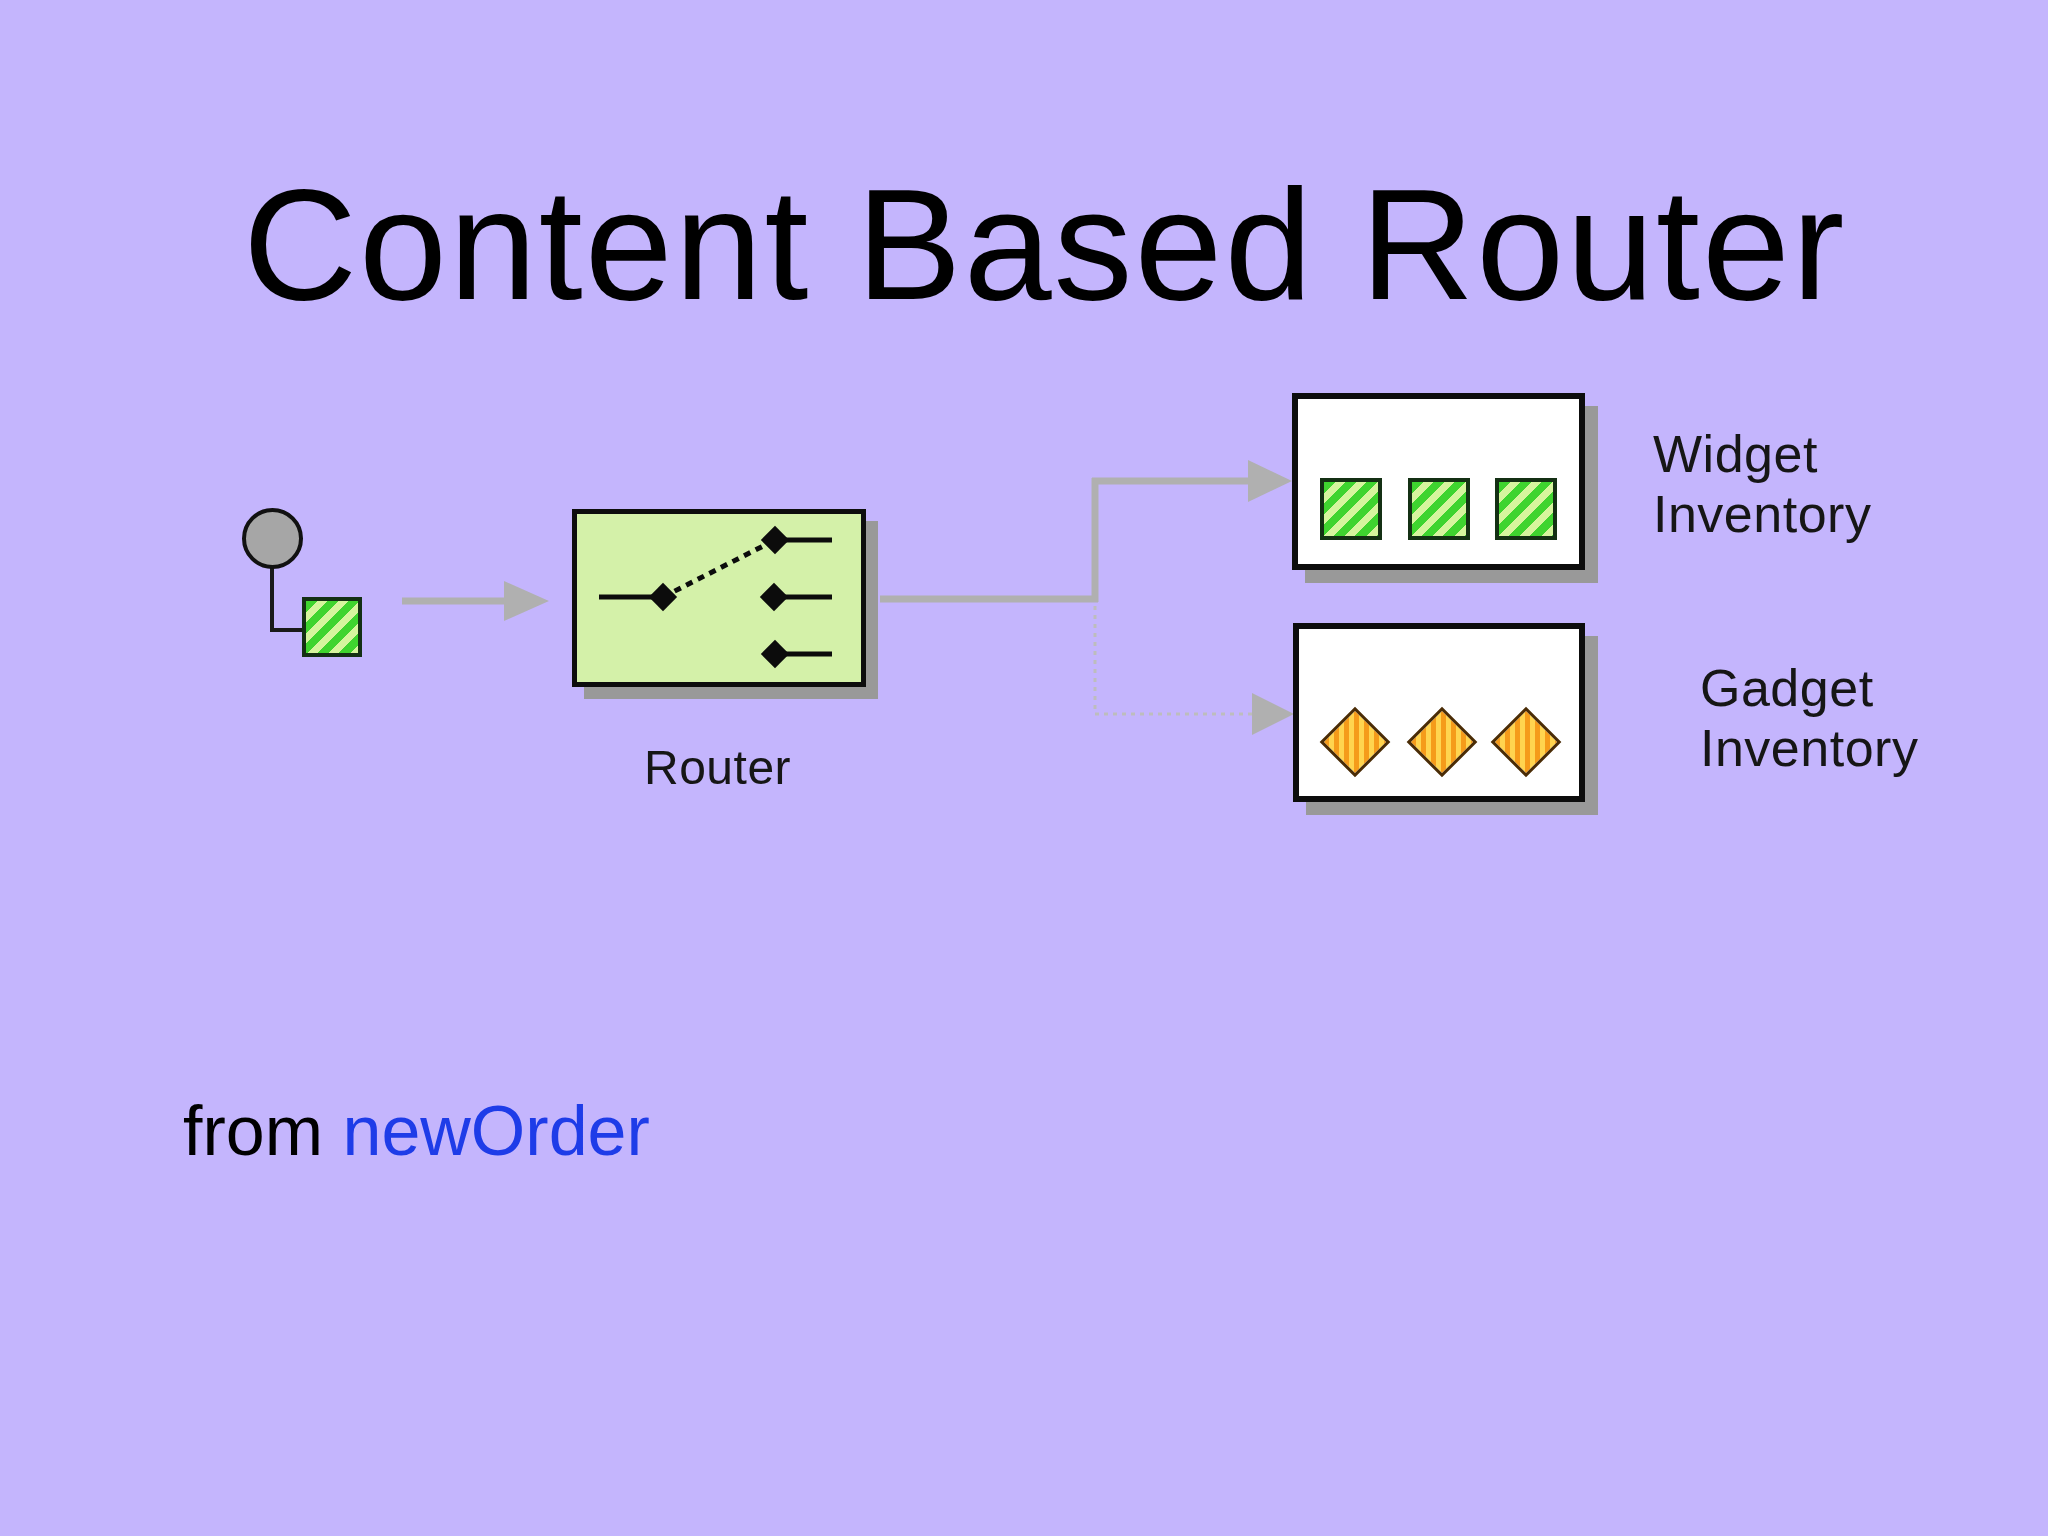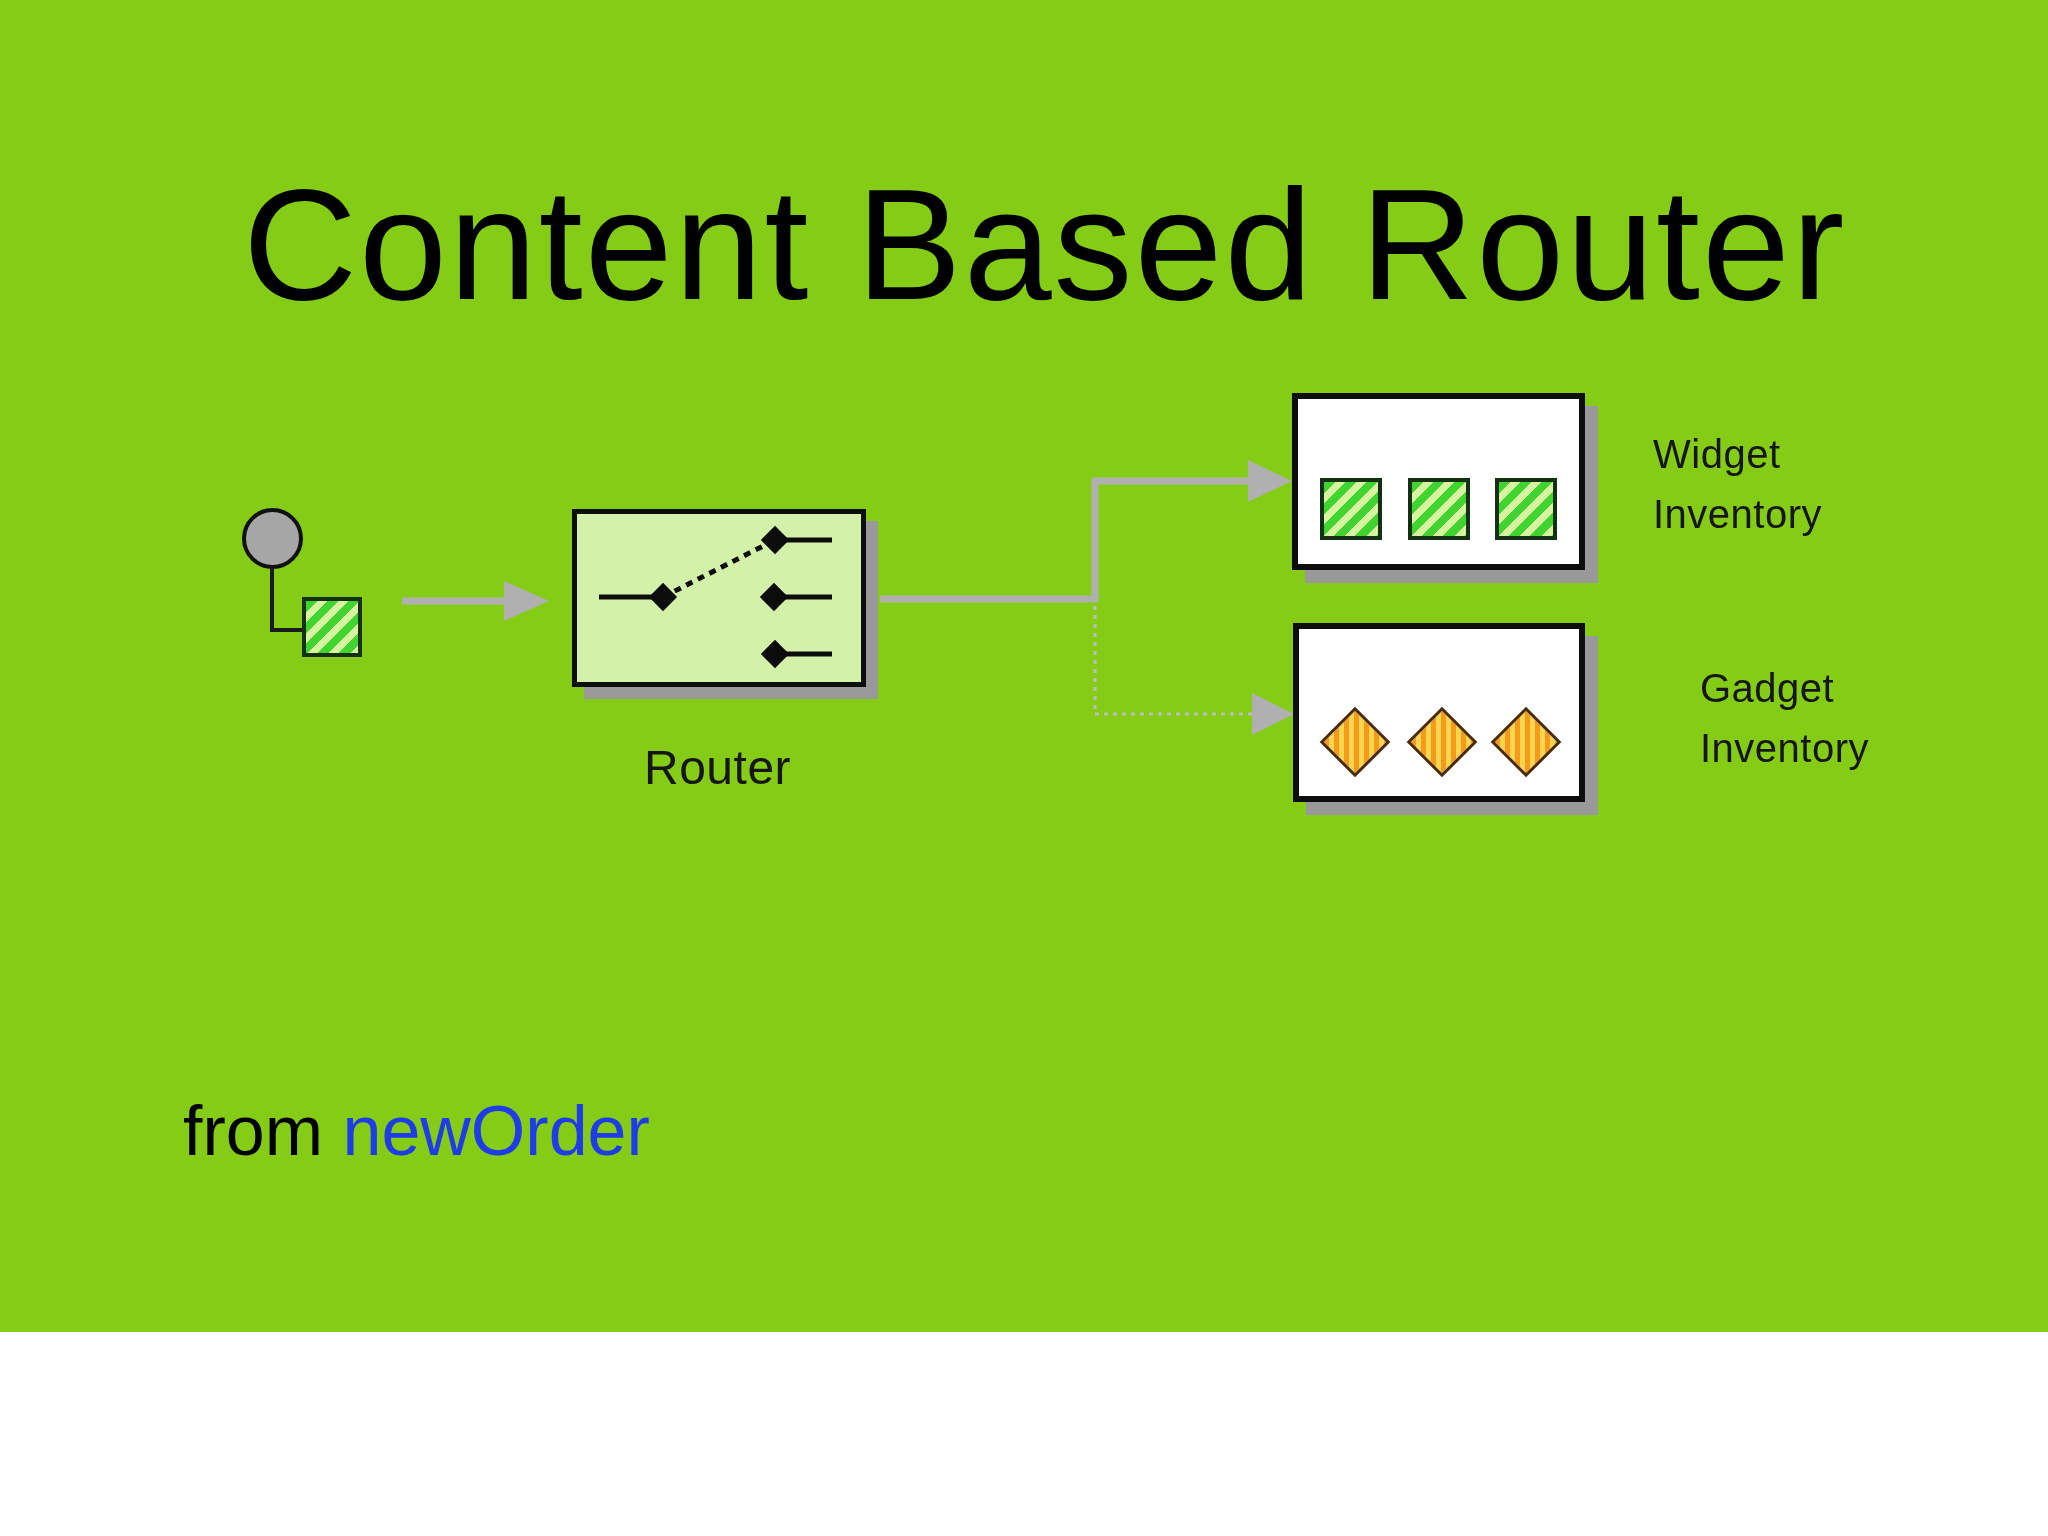--- a/index.html
+++ b/index.html
@@ -1,38 +1,38 @@
 <!DOCTYPE html>
 <html><head>
 <meta charset="utf-8">
 <style>
   html,body{margin:0;padding:0;background:#fff;}
   .slide{
-    position:relative;width:2048px;height:1332px;background:#84cc16;
+    position:relative;width:2048px;height:1536px;background:#c4b5fd;
     font-family:"Liberation Sans",sans-serif;overflow:hidden;
   }
   .title{
     position:absolute;left:243px;top:158px;
     font-size:158px;line-height:1.1;letter-spacing:2px;color:#000;white-space:nowrap;
   }
   svg.connectors{position:absolute;left:0;top:0;z-index:0;}
   
   .src-circle{
     position:absolute;left:242px;top:508px;width:53px;height:53px;
     border:4px solid #111;border-radius:50%;background:#a6a6a6;z-index:1;
   }
   .elbow-v{position:absolute;left:270px;top:567px;width:4px;height:64px;background:#1a1a1a;}
   .elbow-h{position:absolute;left:270px;top:628px;width:34px;height:4px;background:#1a1a1a;}
   .msg-green{
     position:absolute;left:302px;top:597px;width:52px;height:52px;
     border:4px solid #143014;z-index:1;
     background:repeating-linear-gradient(135deg,#3fd42f 0 8px,#d6f59e 8px 15px);
   }
   .diagram-label{
-    position:absolute;color:#161616;font-size:40px;line-height:60px;
+    position:absolute;color:#161616;font-size:52px;line-height:60px;
     white-space:pre-line;letter-spacing:0.5px;
   }
   .lbl-new-order{left:160px;top:691px;}
   .lbl-router{left:644px;top:738px;font-size:48px;}
   .lbl-widget{left:1653px;top:424px;}
   .lbl-gadget{left:1656px;top:658px;margin-left:44px;}
   
   .router-box{
     position:absolute;left:572px;top:509px;width:284px;height:168px;
     border:5px solid #0d0d0d;background:#d4f1a9;box-shadow:12px 12px 0 #999;z-index:1;

